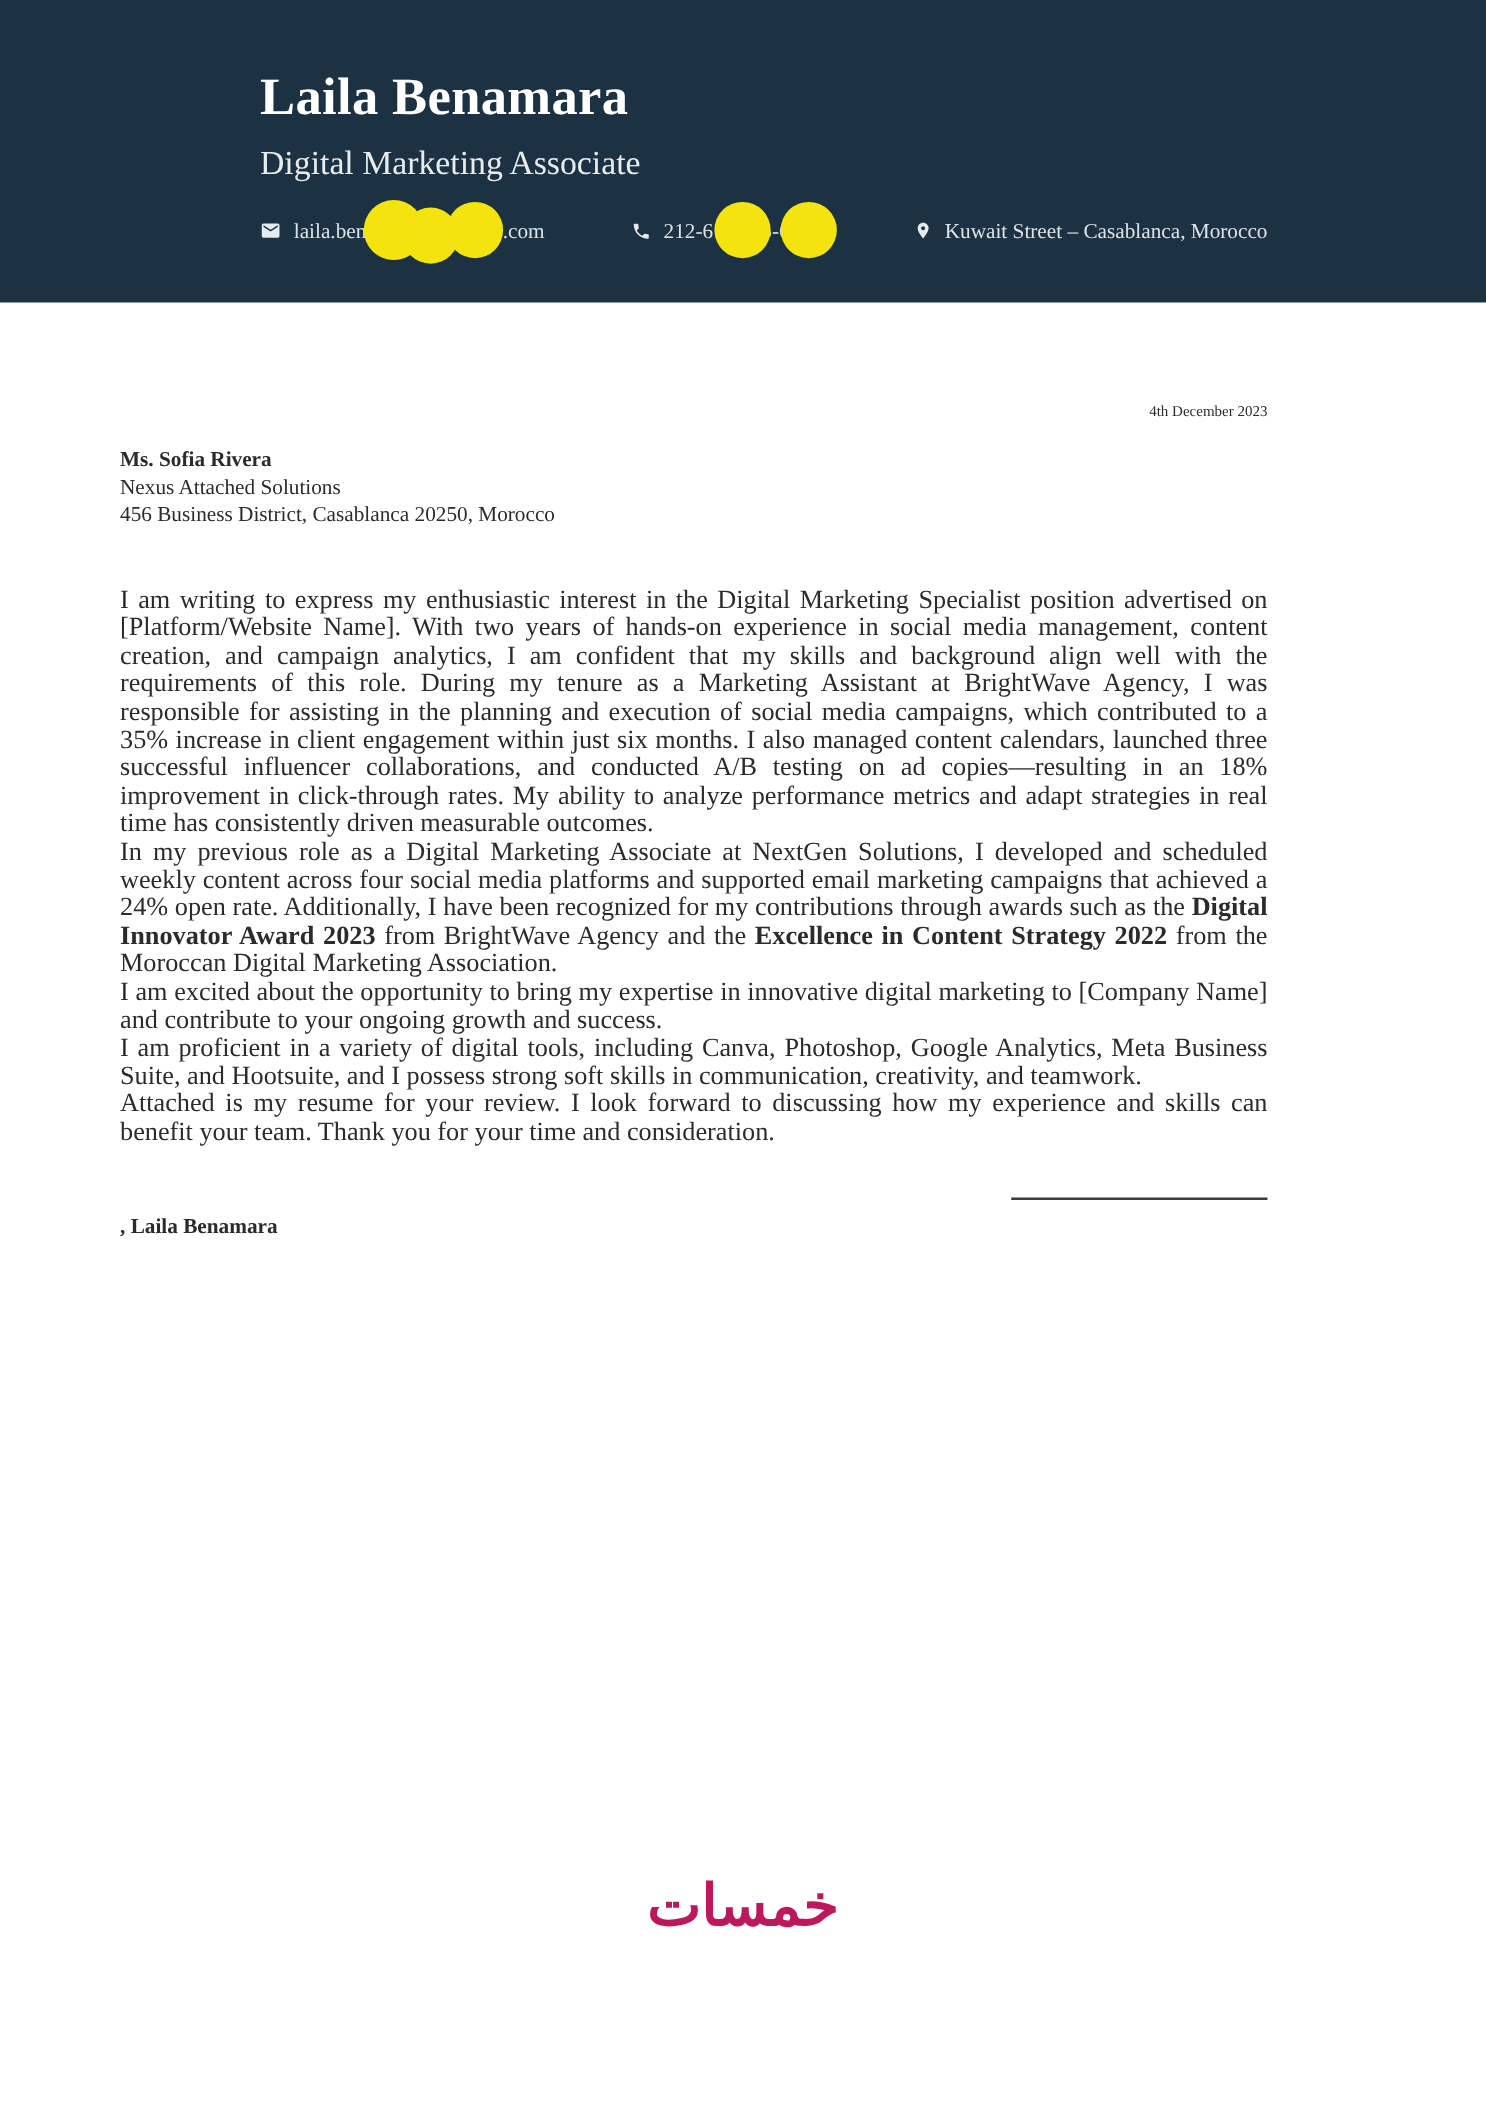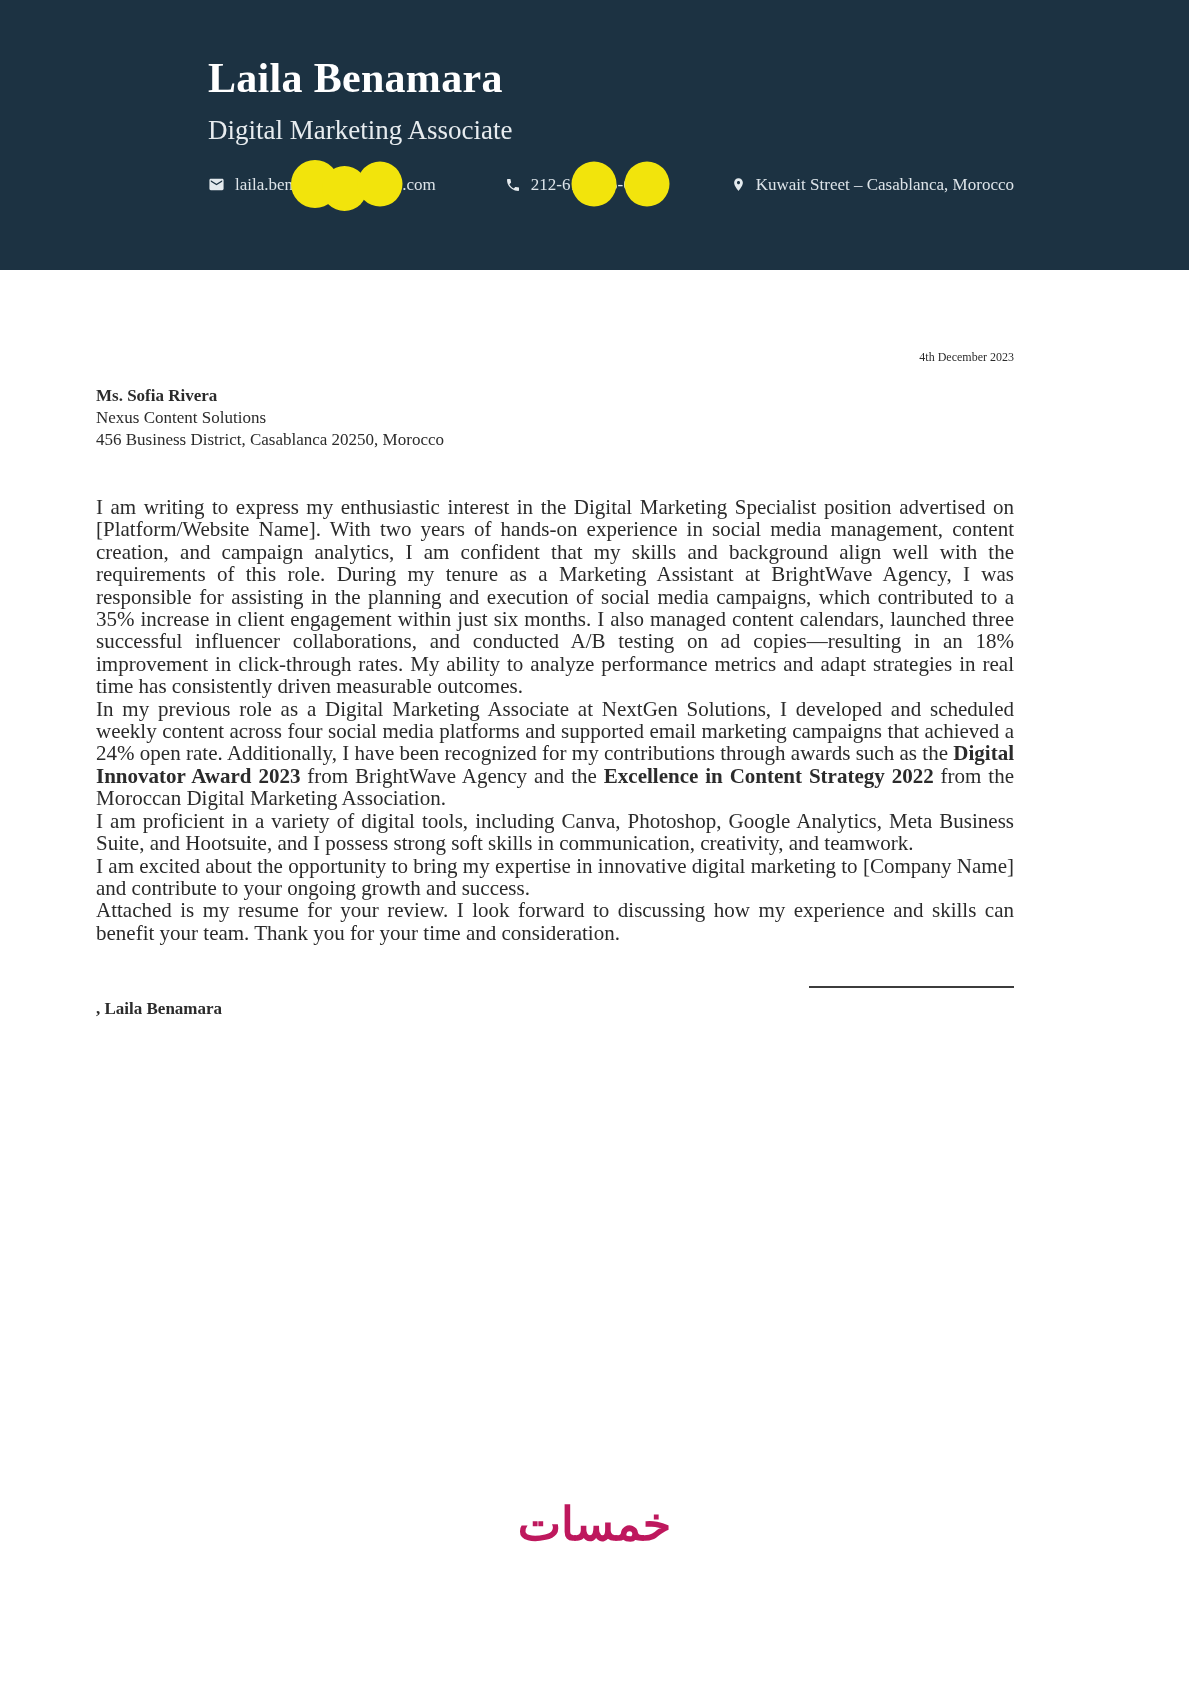--- a/index.html
+++ b/index.html
@@ -14,21 +14,21 @@
   body{font-family:"Liberation Serif","DejaVu Serif",serif;}
   .page{
     position:relative;
     width:1189px;height:1683px;
     background:#ffffff;
     overflow:hidden;
   }
 
   
   .header{
-    height:270px;
+    height:242px;
     background:var(--header-bg);
     padding:54px 175px 0 208px;
     color:var(--header-text);
   }
   .name{
     font-size:42px;
     font-weight:700;
     line-height:1.15;
     letter-spacing:.3px;
     color:#ffffff;
@@ -185,29 +185,29 @@
 
     </div>
   </div>
 
   <div class="letter">
 
     <div class="date-line">4th December 2023</div>
 
     <div class="recipient">
       <div class="r-name">Ms. Sofia Rivera</div>
-      <div>Nexus Content Solutions</div>
+      <div>Nexus Attached Solutions</div>
       <div>456 Business District, Casablanca 20250, Morocco</div>
     </div>
 
     <div class="body-text" id="letter-body">
         <p><span>I am writing to express my enthusiastic interest in the Digital Marketing Specialist position advertised on [Platform/Website Name]. With two years of hands-on experience in social media management, content creation, and campaign analytics, I am confident that my skills and background align well with the requirements of this role. During my tenure as a Marketing Assistant at BrightWave Agency, I was responsible for assisting in the planning and execution of social media campaigns, which contributed to a 35% increase in client engagement within just six months. I also managed content calendars, launched three successful influencer collaborations, and conducted A/B testing on ad copies—resulting in an 18% improvement in click-through rates. My ability to analyze performance metrics and adapt strategies in real time has consistently driven measurable outcomes.</span></p>
         <p><span>In my previous role as a Digital Marketing Associate at NextGen Solutions, I developed and scheduled weekly content across four social media platforms and supported email marketing campaigns that achieved a 24% open rate. Additionally, I have been recognized for my contributions through awards such as the </span><strong>Digital Innovator Award 2023</strong><span> from BrightWave Agency and the </span><strong>Excellence in Content Strategy 2022</strong><span> from the Moroccan Digital Marketing Association.</span></p>
+        <p><span>I am excited about the opportunity to bring my expertise in innovative digital marketing to [Company Name] and contribute to your ongoing growth and success.</span></p>
         <p><span>I am proficient in a variety of digital tools, including Canva, Photoshop, Google Analytics, Meta Business Suite, and Hootsuite, and I possess strong soft skills in communication, creativity, and teamwork.</span></p>
-        <p><span>I am excited about the opportunity to bring my expertise in innovative digital marketing to [Company Name] and contribute to your ongoing growth and success.</span></p>
         <p><span>Attached is my resume for your review. I look forward to discussing how my experience and skills can benefit your team. Thank you for your time and consideration.</span></p>
       </div>
 
 
     <div class="signature">
       <div class="sig-line"></div>
       <div class="sig-name">, Laila Benamara</div>
     </div>
 
   </div>

